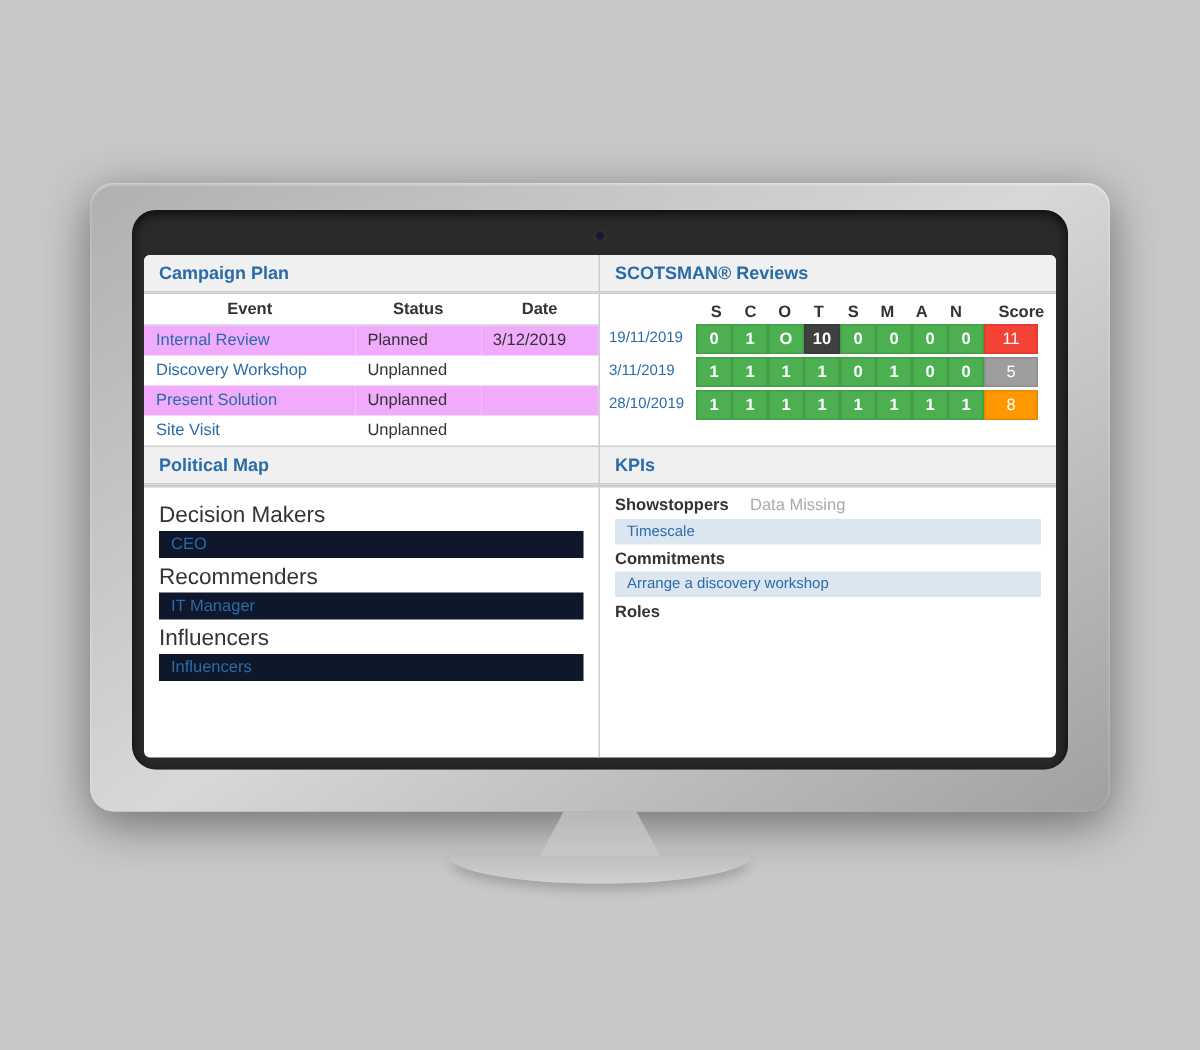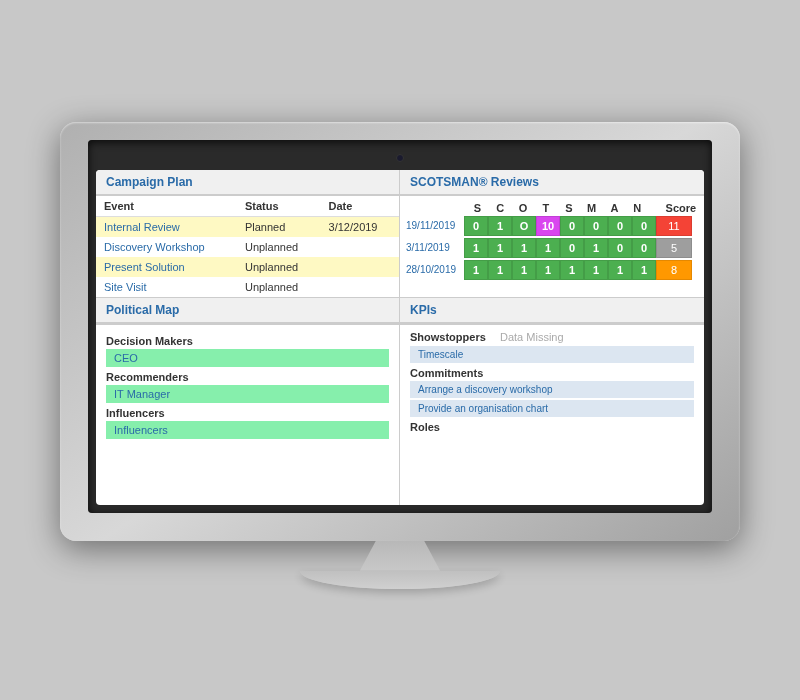--- a/index.html
+++ b/index.html
@@ -21,21 +21,21 @@
       margin-top: 10px;
     }
     .monitor-screen-outer {
       background: linear-gradient(145deg, #b0b0b0, #d8d8d8, #a0a0a0);
       border-radius: 16px;
       padding: 18px 28px 28px 28px;
       box-shadow: 0 8px 32px rgba(0,0,0,0.45), inset 0 1px 2px rgba(255,255,255,0.5);
     }
     .monitor-bezel {
       background: #2a2a2a;
-      border-radius: 4px;
+      border-radius: 16px;
       padding: 8px;
       box-shadow: inset 0 2px 8px rgba(0,0,0,0.8);
     }
     .monitor-camera {
       text-align: center;
       margin-bottom: 4px;
     }
     .monitor-camera span {
       display: inline-block;
       width: 8px;
@@ -94,34 +94,34 @@
       color: #2a6ba8;
       font-size: 12px;
     }
 
     
     .campaign-table {
       width: 100%;
       border-collapse: collapse;
     }
     .campaign-table th {
-      text-align: left;
+      text-align: center;
       padding: 4px 8px;
       font-size: 11px;
       font-weight: bold;
       color: #333;
       border-bottom: 1px solid #ddd;
     }
     .campaign-table td {
       padding: 4px 8px;
       font-size: 11px;
       vertical-align: middle;
     }
     .campaign-table tr.row-highlight {
-      background: #fef9c3;
+      background: #f0abfc;
     }
     .link-blue {
       color: #2a6ba8;
       text-decoration: none;
     }
 
     
     .scotsman-area {
       padding: 6px;
     }
@@ -176,21 +176,21 @@
       height: 20px;
       display: flex;
       align-items: center;
       justify-content: center;
       font-weight: normal;
       font-size: 11px;
       color: #fff;
       border: 1px solid rgba(0,0,0,0.1);
     }
     .cell-green { background: #4caf50; }
-    .cell-orange { background: #d946ef; }
+    .cell-orange { background: #404040; }
     .cell-score-red { background: #f44336; }
     .cell-score-grey { background: #9e9e9e; }
     .cell-score-orange { background: #ff9800; }
 
     
     .bottom-panels {
       display: flex;
       border-top: 1px solid #ccc;
     }
     .bottom-left {
@@ -200,28 +200,28 @@
     }
     .bottom-right {
       width: 50%;
       min-height: 180px;
     }
 
     .political-content {
       padding: 6px 10px;
     }
     .political-category {
-      font-size: 11px;
-      font-weight: bold;
+      font-size: 15px;
+      font-weight: normal;
       color: #333;
       margin-top: 4px;
       margin-bottom: 2px;
     }
     .political-item {
-      background: #86efac;
+      background: #0f172a;
       color: #2a6ba8;
       padding: 3px 8px;
       font-size: 11px;
       margin-bottom: 2px;
     }
 
     .kpi-content {
       padding: 6px 10px;
     }
     .kpi-row {
@@ -414,21 +414,20 @@
                 <div class="kpi-row">
                   <div class="kpi-label">Showstoppers</div>
                   <div class="kpi-missing">Data Missing</div>
                 </div>
                 <div id="showstoppers-list">
                     <div class="kpi-item">Timescale</div>
                   </div>
                 <div class="kpi-section-label">Commitments</div>
                 <div id="commitments-list">
                     <div class="kpi-item">Arrange a discovery workshop</div>
-                    <div class="kpi-item">Provide an organisation chart</div>
                   </div>
                 <div class="kpi-section-label">Roles</div>
               </div>
             </div>
           </div>
 
         </div>
       </div>
     </div>
   </div>

